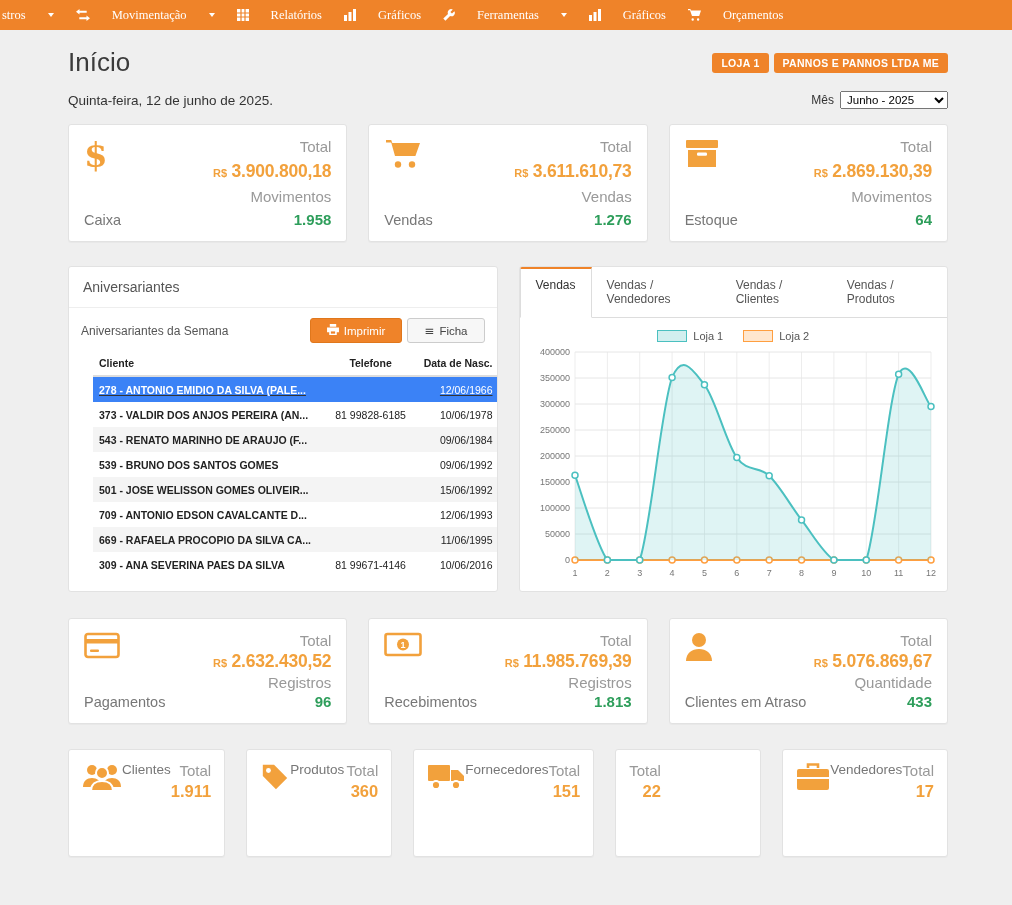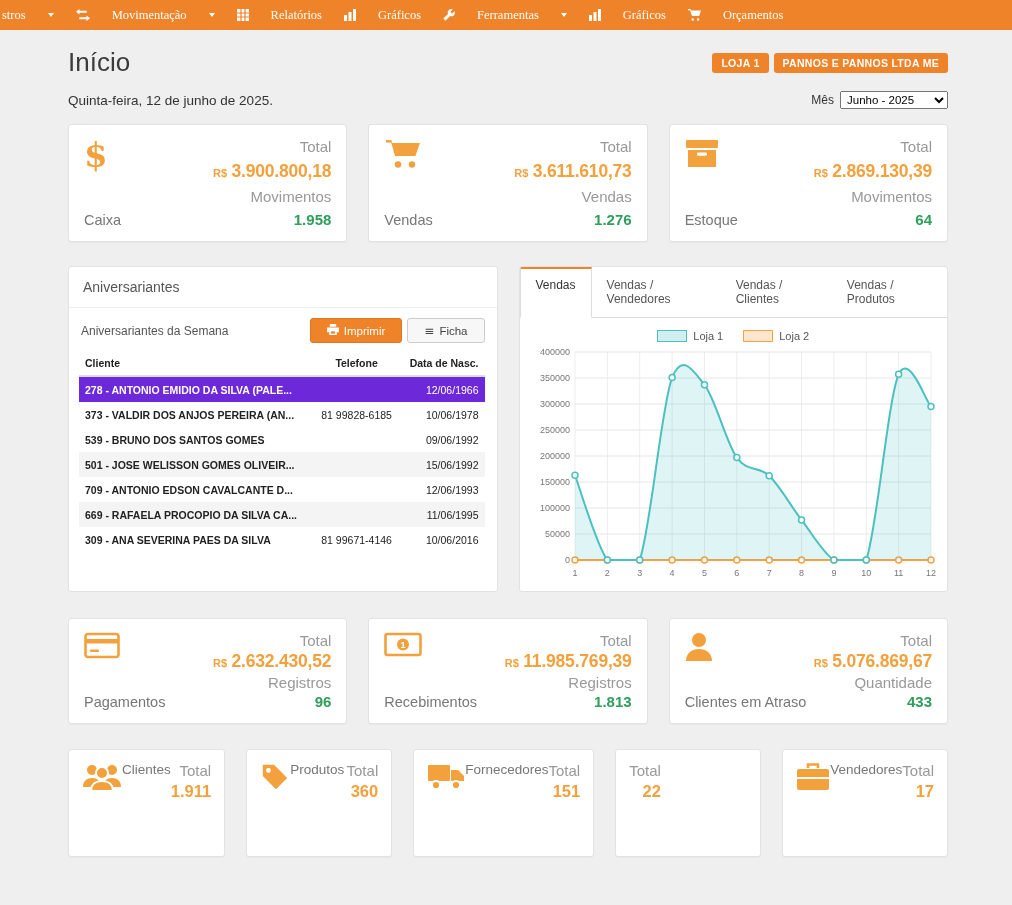--- a/index.html
+++ b/index.html
@@ -55,28 +55,28 @@
   
   .panel{background:#fff;border:1px solid #e2e2e2;border-radius:3px;flex:1;height:326px;overflow:hidden;}
   .panel-title{padding:12px 14px;font-size:14px;color:#555;border-bottom:1px solid #eee;}
   .bday-sub{display:flex;justify-content:space-between;align-items:center;padding:10px 12px 8px;}
   .bday-sub-label{font-size:12px;color:#555;}
   .btn-group{display:flex;gap:5px;}
   .btn{display:inline-flex;align-items:center;gap:5px;font-size:11.5px;border-radius:3px;padding:5px 16px;border:1px solid transparent;cursor:pointer;font-family:inherit;}
   .btn-orange{background:var(--orange);color:#fff;border-color:#e0771c;}
   .btn-light{background:#f7f7f7;color:#444;border-color:#ccc;}
   .uicon{font-family:"DejaVu Sans",sans-serif;font-size:12px;line-height:1;}
-  .bday-table{width:calc(100% - 22px);margin:0 10px;border-collapse:collapse;font-size:10.5px;}
+  .bday-table{width:calc(100% - 22px);margin:0 24px;border-collapse:collapse;font-size:10.5px;}
   .bday-table th{color:#222;text-align:left;padding:6px 6px;border-bottom:2px solid #ddd;font-size:10.5px;}
   .bday-table td{padding:6.5px 6px;color:#222;}
   .bday-table td.name{font-weight:bold;}
   .bday-table .c{text-align:center;}
   .bday-table .r{text-align:right;}
   .bday-table tr.alt{background:#f4f4f4;}
-  .bday-table tr.hl{background:#6d28d9;}
+  .bday-table tr.hl{background:#3b82f6;text-decoration:underline;}
   .bday-table tr.hl td{color:#fff;}
   
   .tabs{display:flex;border-bottom:1px solid #ddd;}
   .tab{font-size:12px;color:#555;padding:11px 15px;cursor:pointer;}
   .tab.active{background:#fff;border:1px solid #ddd;border-bottom:1px solid #fff;border-top:2px solid var(--orange);margin-bottom:-1px;color:#333;padding-top:9px;}
   .legend{display:flex;justify-content:center;gap:20px;margin:12px 0 2px;font-size:11px;color:#555;align-items:center;}
   .legend-item{display:inline-flex;align-items:center;cursor:pointer;}
   .sw{display:inline-block;width:30px;height:12px;margin-right:6px;}
   .sw-teal{background:rgba(75,192,192,.25);border:1px solid var(--teal);}
   .sw-orange{background:rgba(255,159,64,.25);border:1px solid var(--loja2);}
@@ -253,20 +253,25 @@
         <tbody>
           <tr class="hl">
             <td class="name">278 - ANTONIO EMIDIO DA SILVA (PALE...</td>
               <td class="c"></td>
               <td class="r">12/06/1966</td>
           </tr>
           <tr>
             <td class="name">373 - VALDIR DOS ANJOS PEREIRA (AN...</td>
               <td class="c">81 99828-6185</td>
               <td class="r">10/06/1978</td>
+          </tr>
+          <tr class="alt">
+            <td class="name">543 - RENATO MARINHO DE ARAUJO (F...</td>
+              <td class="c"></td>
+              <td class="r">09/06/1984</td>
           </tr>
           <tr>
             <td class="name">539 - BRUNO DOS SANTOS GOMES</td>
               <td class="c"></td>
               <td class="r">09/06/1992</td>
           </tr>
           <tr class="alt">
             <td class="name">501 - JOSE WELISSON GOMES OLIVEIR...</td>
               <td class="c"></td>
               <td class="r">15/06/1992</td>

